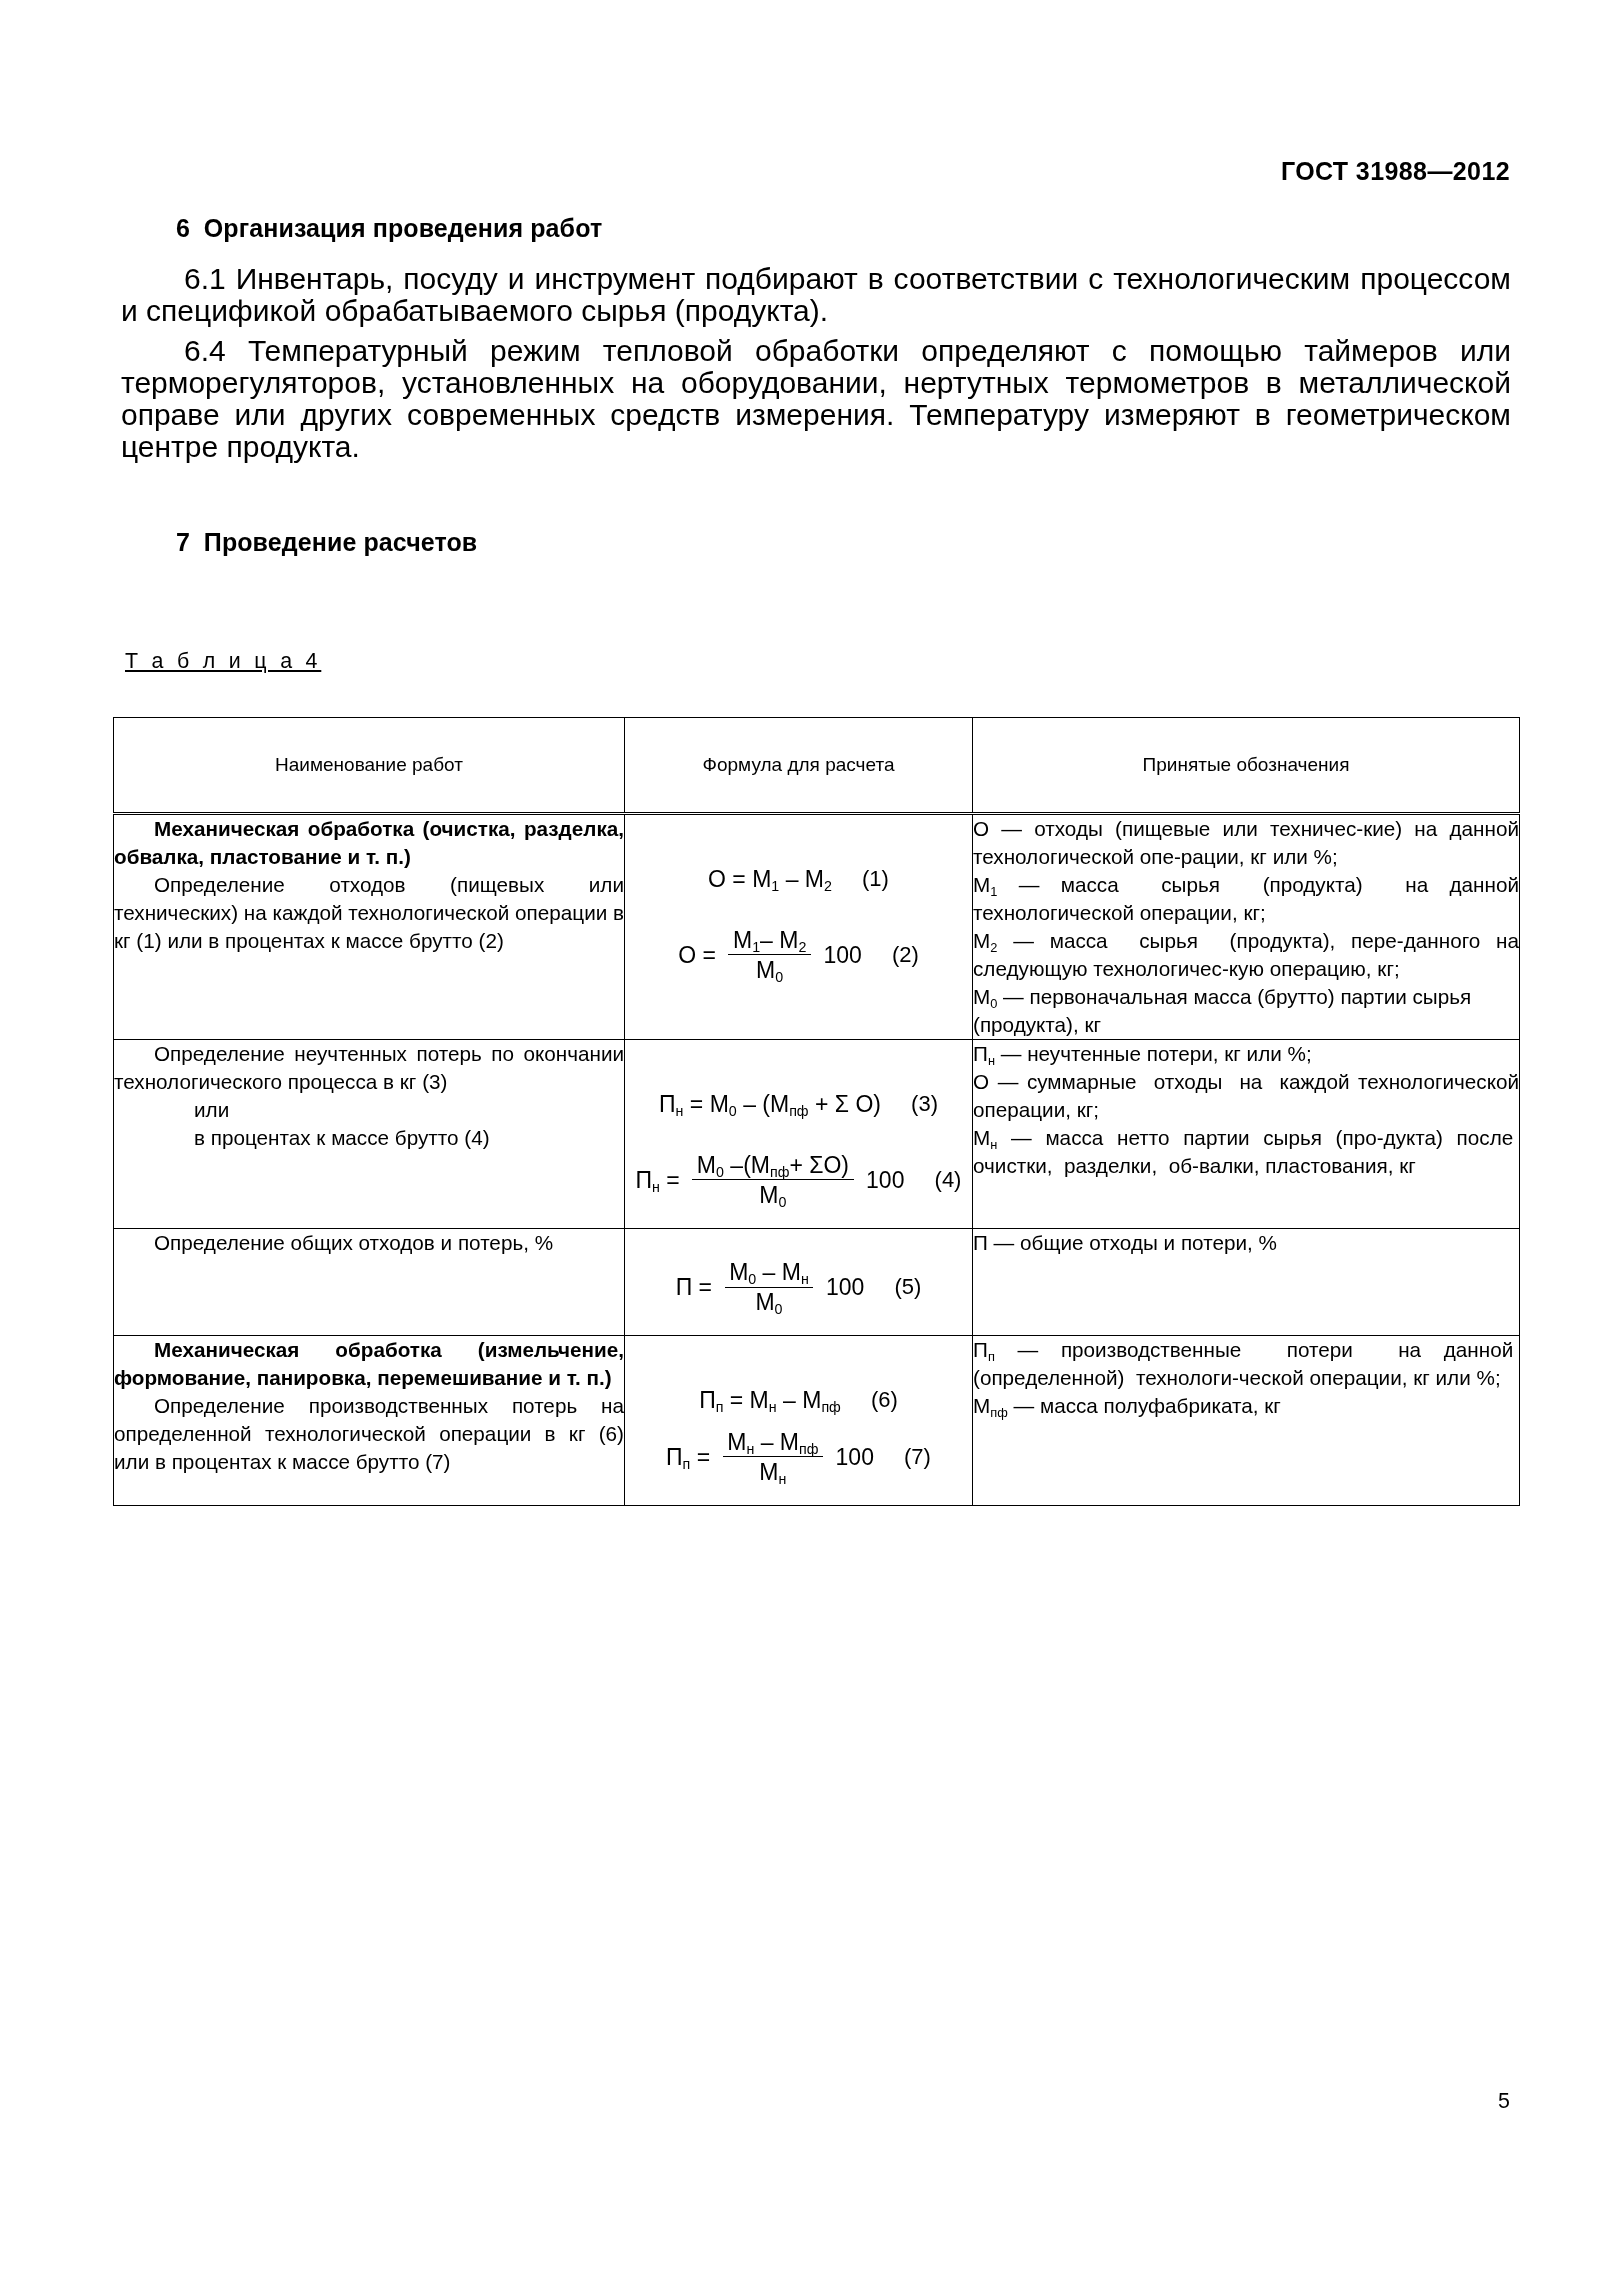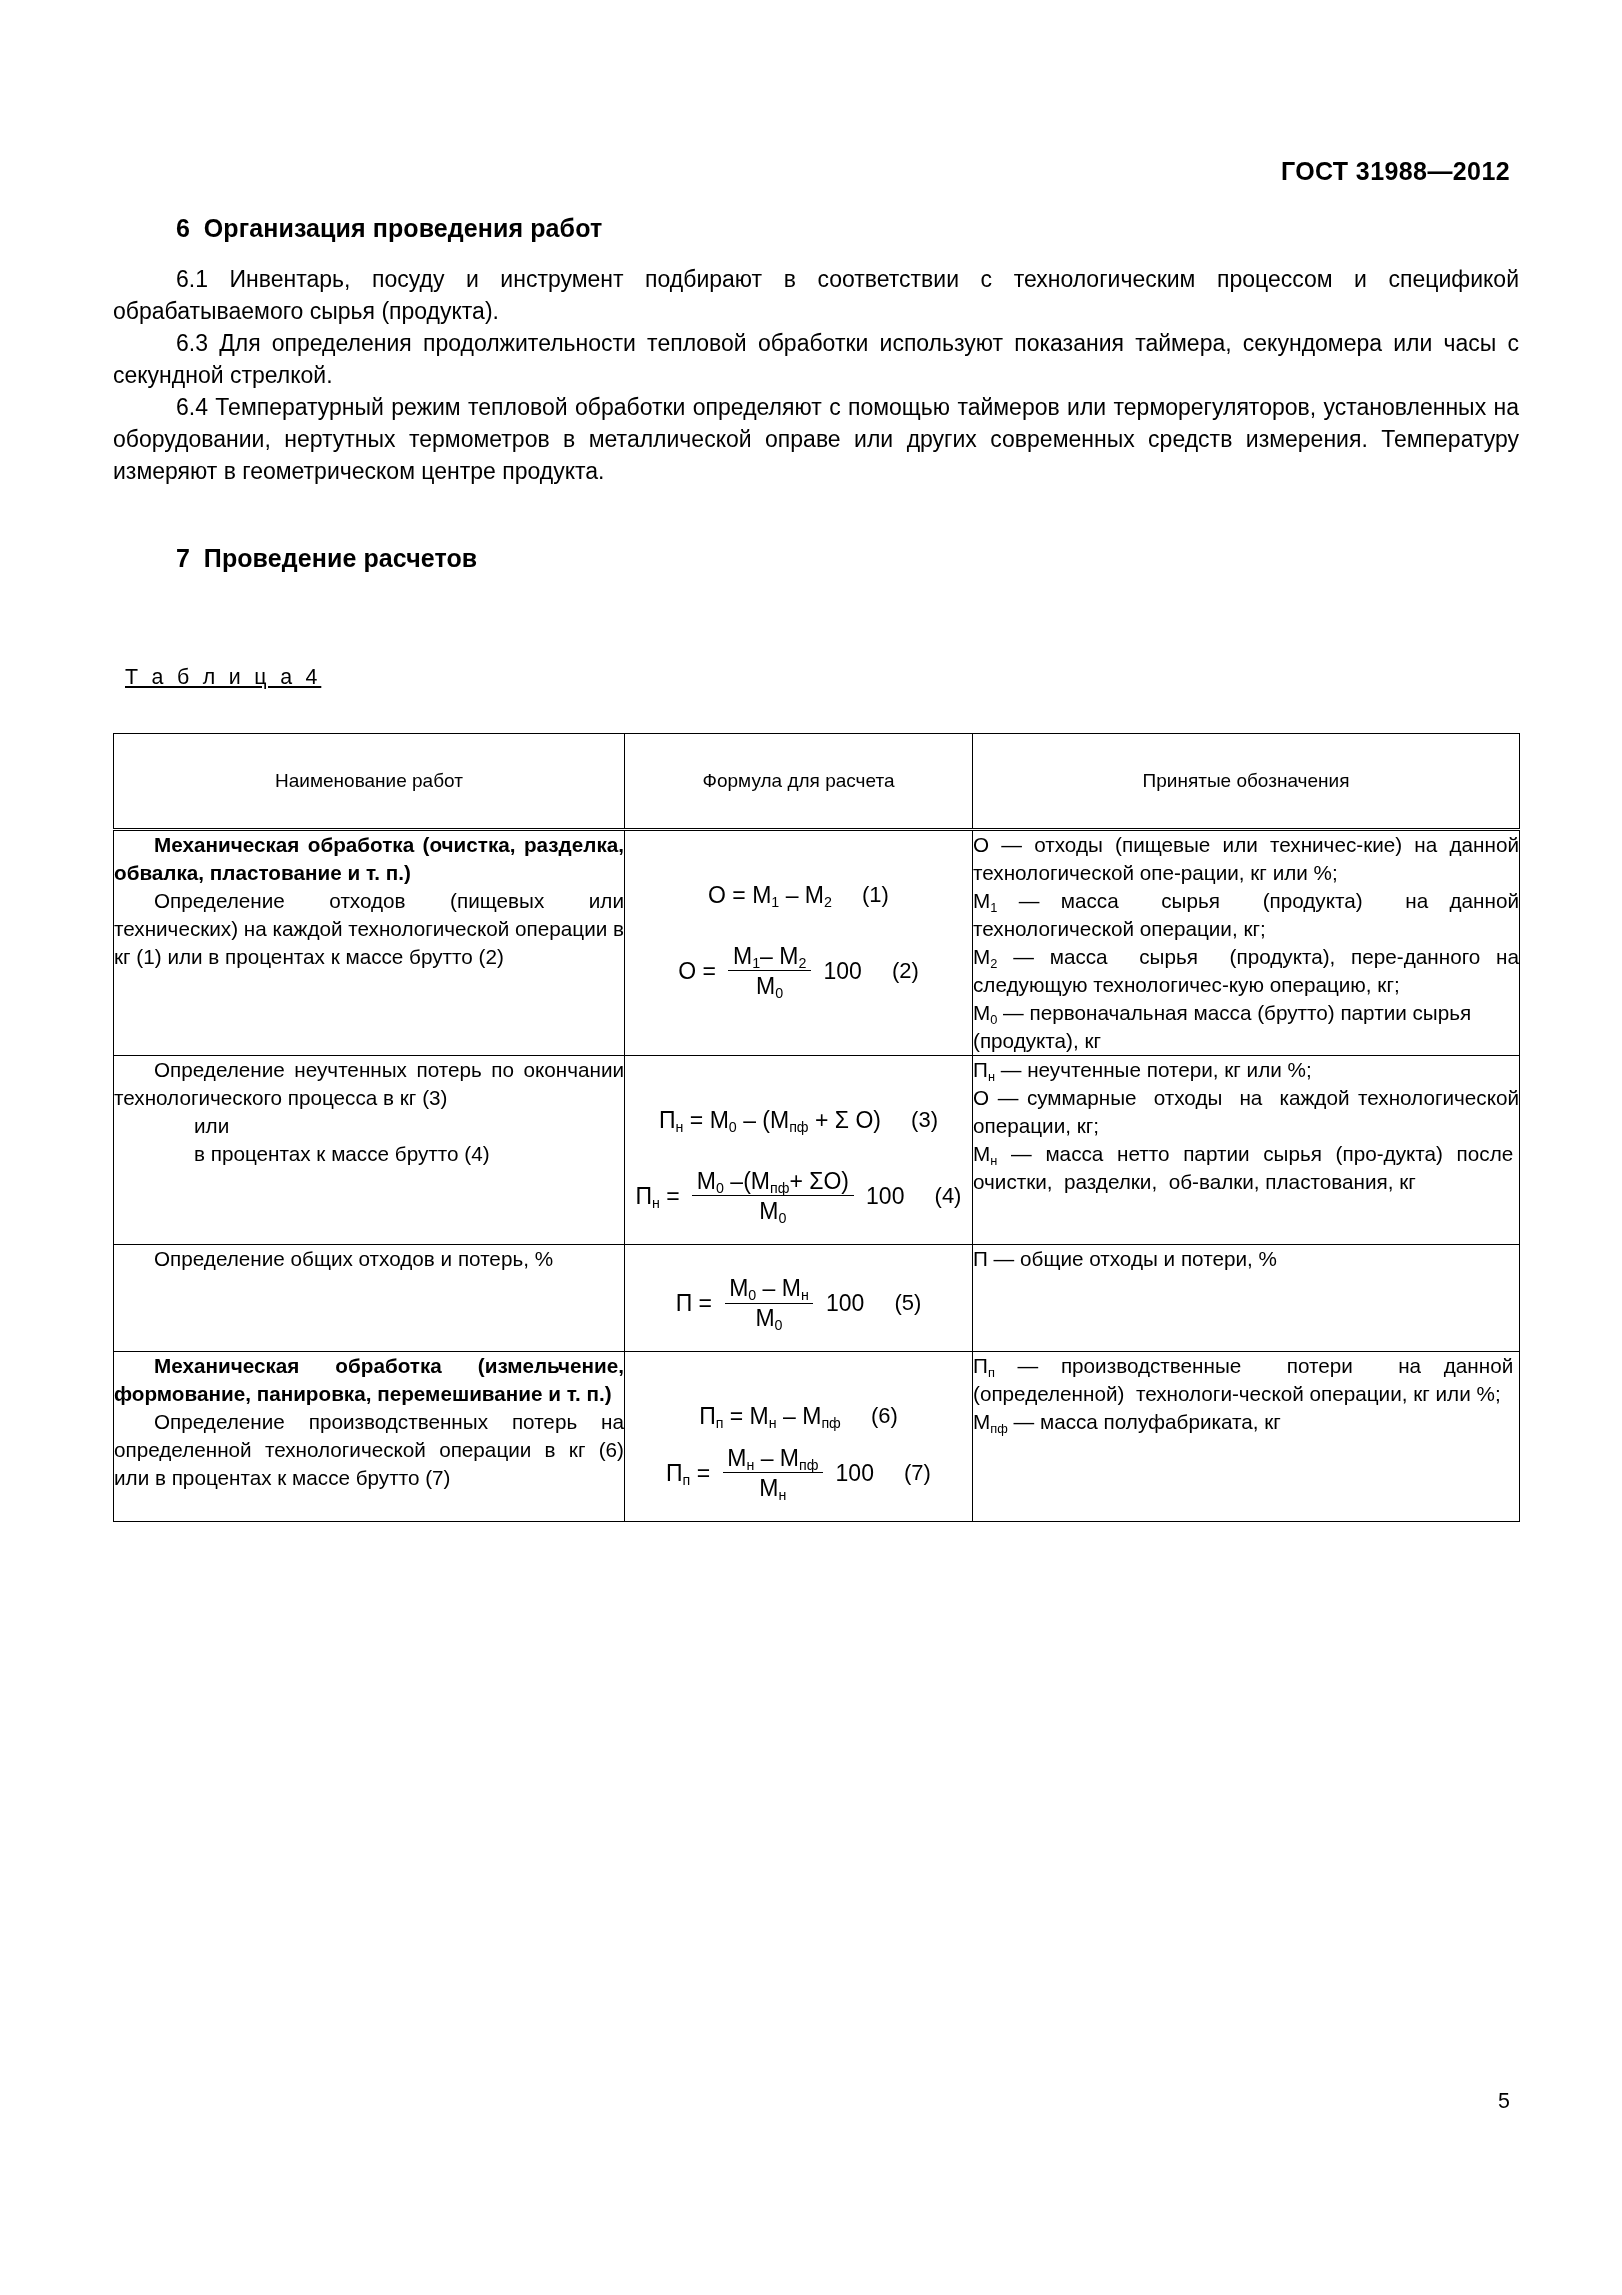--- a/index.html
+++ b/index.html
@@ -48,23 +48,23 @@
     font-weight: bold;
     margin: 0 0 20px 0;
     padding-left: 63px;
     letter-spacing: 0.1px;
   }
   h2.section-heading .num {
     margin-right: 13.8px;
   }
 
   p.body-par {
-    font-size: 23px;
+    font-size: 30px;
     line-height: 32px;
-    margin: 0;
+    margin: 8px;
     text-align: justify;
     text-justify: inter-word;
     text-indent: 63px;
     hyphens: manual;
   }
 
   .gap-after-6 { height: 57px; }
 
   
   .table-caption {
@@ -196,21 +196,20 @@
 
   <div class="running-head">ГОСТ 31988—2012</div>
 
   <div class="content">
 
     <h2 class="section-heading">
       <span class="num">6</span><span>Организация проведения работ</span>
     </h2>
 
     <p class="body-par">6.1  Инвентарь, посуду и инструмент подбирают в соответствии с технологическим процессом и спецификой обрабатываемого сырья (продукта).</p>
-    <p class="body-par">6.3  Для определения продолжительности тепловой обработки используют показания таймера, секундомера или часы с секундной стрелкой.</p>
     <p class="body-par">6.4  Температурный режим тепловой обработки определяют с помощью таймеров или терморегуляторов, установленных на оборудовании, нертутных термометров в металлической оправе или других современных средств измерения. Температуру измеряют в геометрическом центре продукта.</p>
 
     <div class="gap-after-6"></div>
 
     <h2 class="section-heading">
       <span class="num">7</span><span>Проведение расчетов</span>
     </h2>
 
 
     <div style="height:60px"></div>

